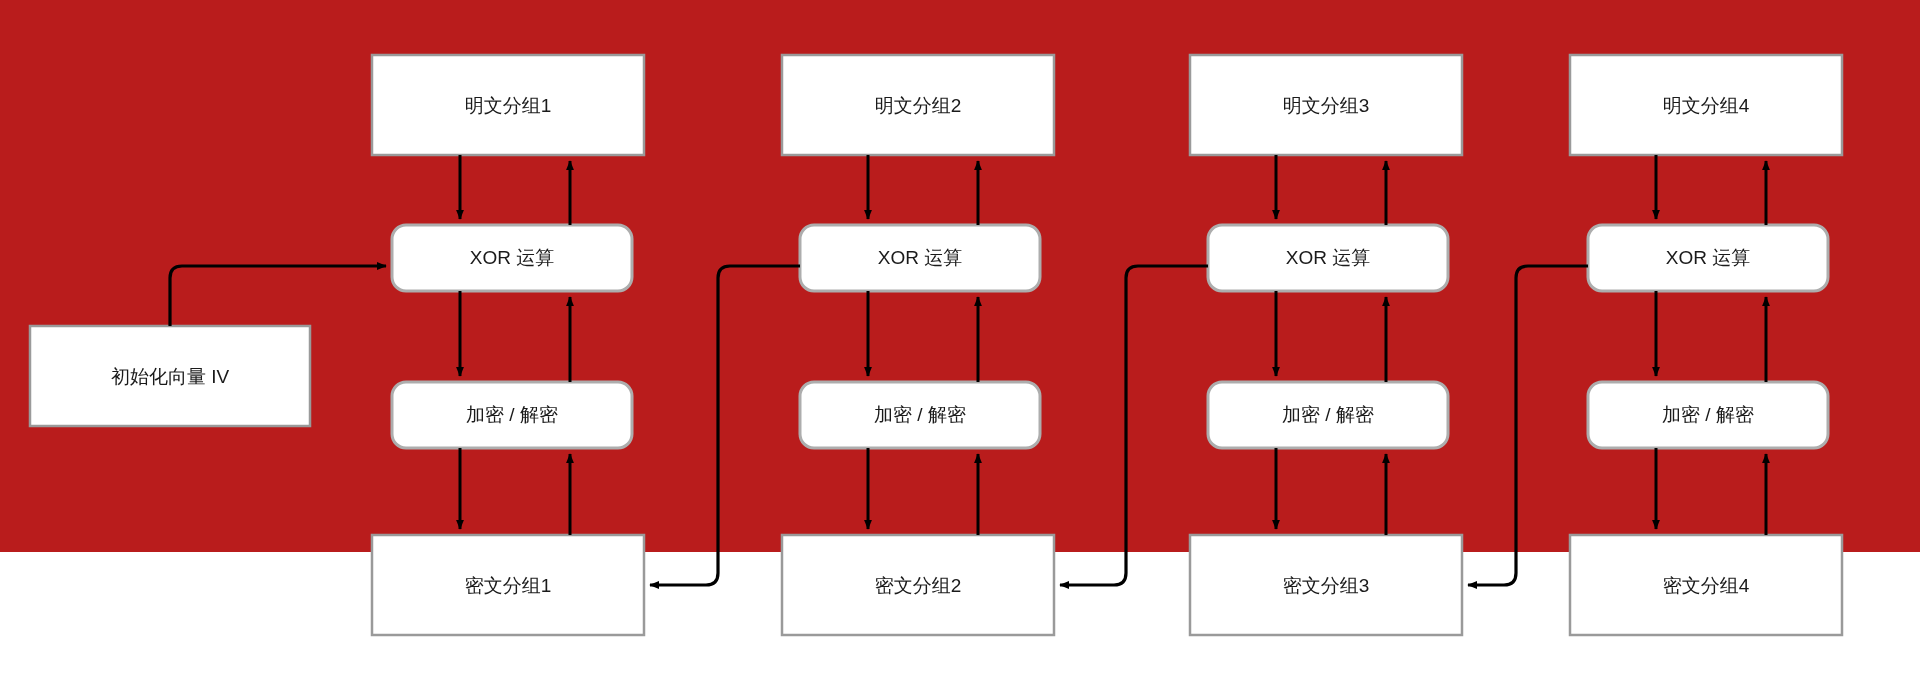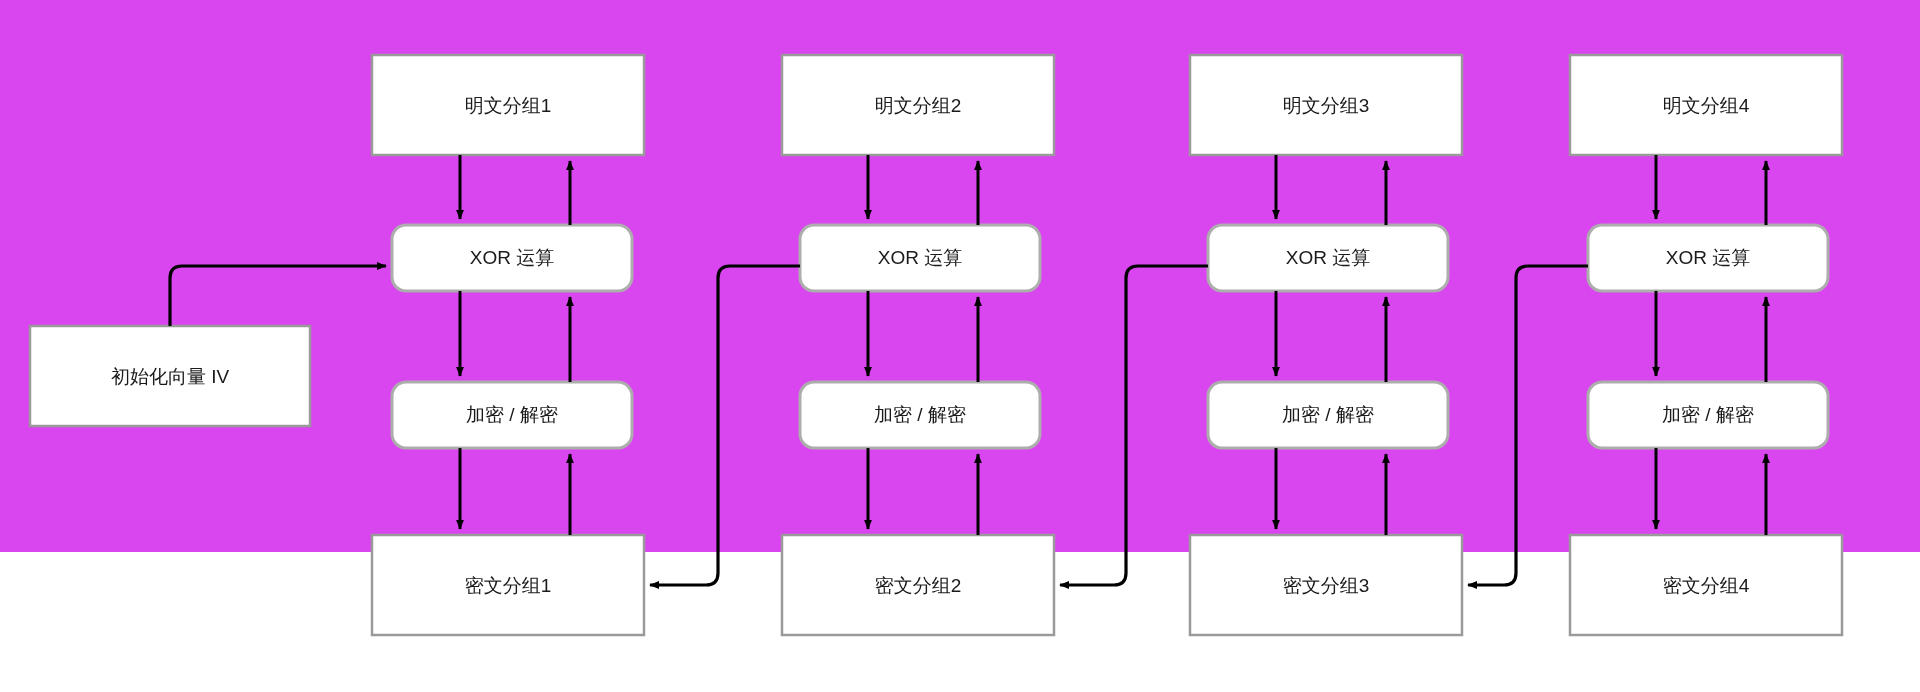--- a/index.html
+++ b/index.html
@@ -10,21 +10,21 @@
   body {
     width: 1920px;
     height: 692px;
     font-family: "Liberation Sans", "DejaVu Sans", sans-serif;
     overflow: hidden;
   }
   #canvas {
     position: relative;
     width: 1920px;
     height: 552px;
-    background: #d946ef;
+    background: #b91c1c;
   }
   svg.diagram {
     position: absolute;
     left: 0;
     top: 0;
     width: 1920px;
     height: 692px;
   }
   .box-rect {
     fill: #ffffff;

